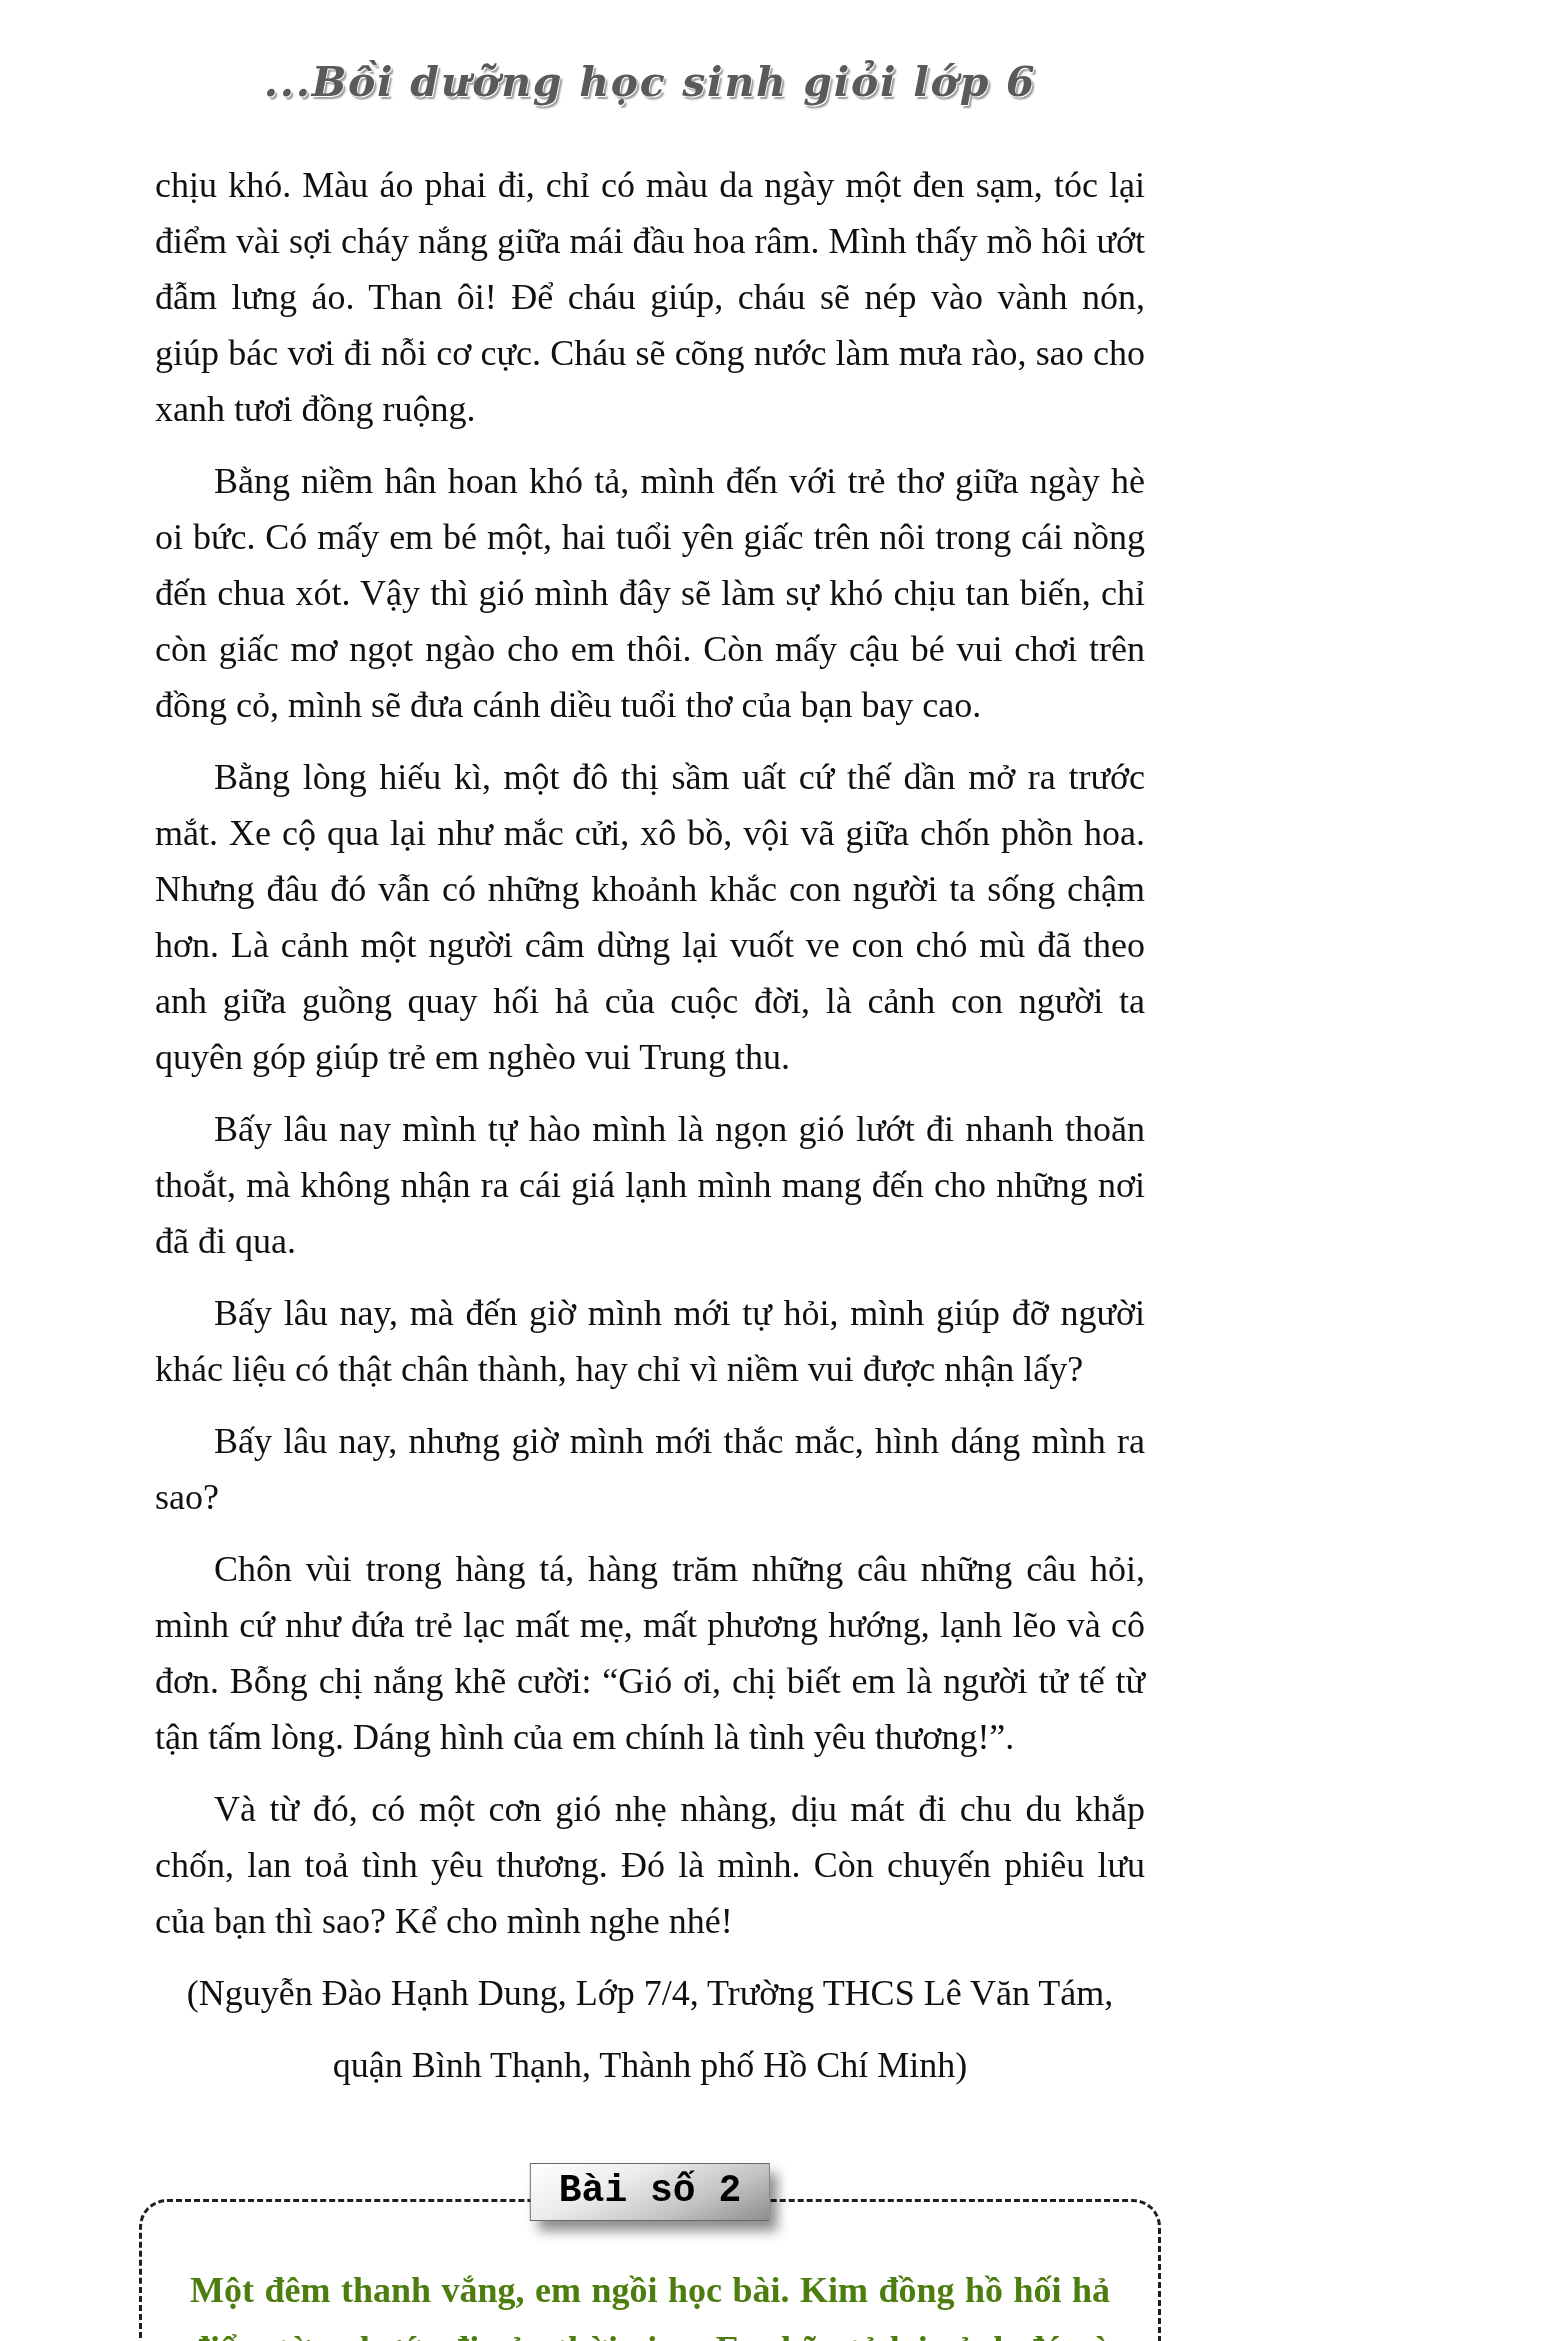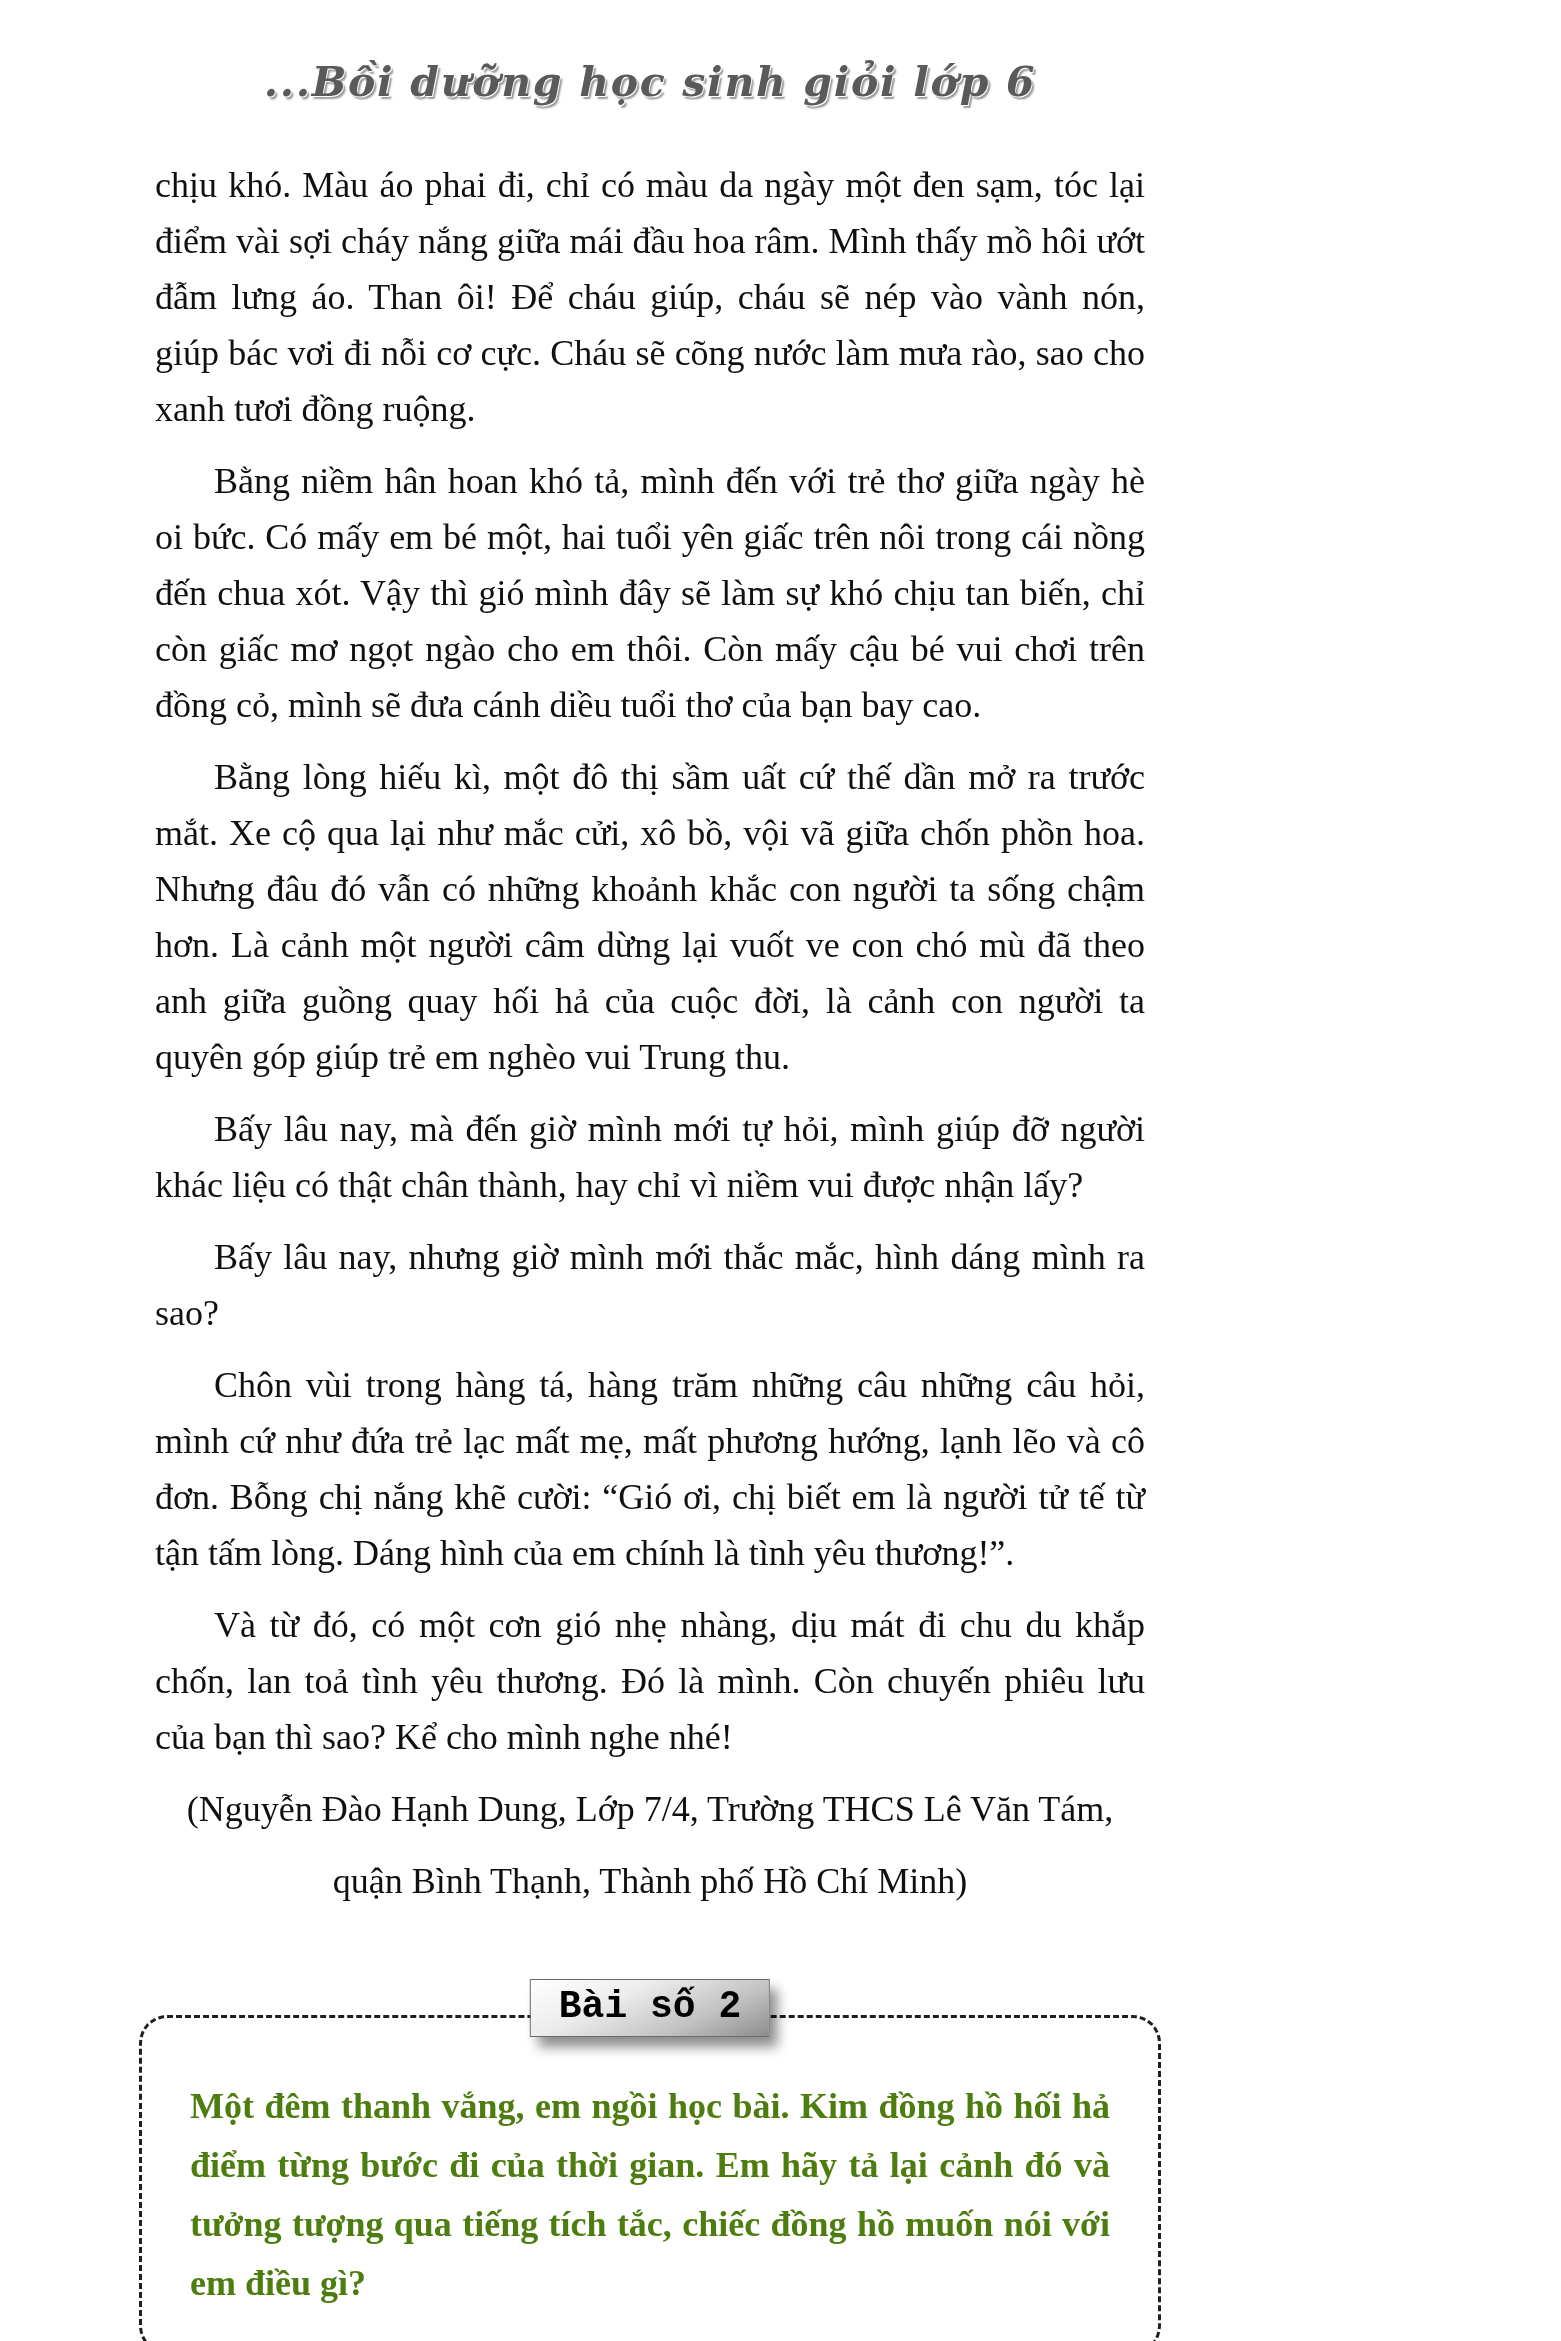--- a/index.html
+++ b/index.html
@@ -91,20 +91,21 @@
 <body>
 
 <div class="page">
 
   <div class="running-header">...Bồi dưỡng học sinh giỏi lớp 6</div>
 
   <div class="body-text">
     <p class="no-indent">chịu khó. Màu áo phai đi, chỉ có màu da ngày một đen sạm, tóc lại điểm vài sợi cháy nắng giữa mái đầu hoa râm. Mình thấy mồ hôi ướt đẫm lưng áo. Than ôi! Để cháu giúp, cháu sẽ nép vào vành nón, giúp bác vơi đi nỗi cơ cực. Cháu sẽ cõng nước làm mưa rào, sao cho xanh tươi đồng ruộng.</p>
     <p>Bằng niềm hân hoan khó tả, mình đến với trẻ thơ giữa ngày hè oi bức. Có mấy em bé một, hai tuổi yên giấc trên nôi trong cái nồng đến chua xót. Vậy thì gió mình đây sẽ làm sự khó chịu tan biến, chỉ còn giấc mơ ngọt ngào cho em thôi. Còn mấy cậu bé vui chơi trên đồng cỏ, mình sẽ đưa cánh diều tuổi thơ của bạn bay cao.</p>
     <p>Bằng lòng hiếu kì, một đô thị sầm uất cứ thế dần mở ra trước mắt. Xe cộ qua lại như mắc cửi, xô bồ, vội vã giữa chốn phồn hoa. Nhưng đâu đó vẫn có những khoảnh khắc con người ta sống chậm hơn. Là cảnh một người câm dừng lại vuốt ve con chó mù đã theo anh giữa guồng quay hối hả của cuộc đời, là cảnh con người ta quyên góp giúp trẻ em nghèo vui Trung thu.</p>
+    <p>Bấy lâu nay mình tự hào mình là ngọn gió lướt đi nhanh thoăn thoắt, mà không nhận ra cái giá lạnh mình mang đến cho những nơi đã đi qua.</p>
     <p>Bấy lâu nay, mà đến giờ mình mới tự hỏi, mình giúp đỡ người khác liệu có thật chân thành, hay chỉ vì niềm vui được nhận lấy?</p>
     <p>Bấy lâu nay, nhưng giờ mình mới thắc mắc, hình dáng mình ra sao?</p>
     <p>Chôn vùi trong hàng tá, hàng trăm những câu những câu hỏi, mình cứ như đứa trẻ lạc mất mẹ, mất phương hướng, lạnh lẽo và cô đơn. Bỗng chị nắng khẽ cười: “Gió ơi, chị biết em là người tử tế từ tận tấm lòng. Dáng hình của em chính là tình yêu thương!”.</p>
     <p>Và từ đó, có một cơn gió nhẹ nhàng, dịu mát đi chu du khắp chốn, lan toả tình yêu thương. Đó là mình. Còn chuyến phiêu lưu của bạn thì sao? Kể cho mình nghe nhé!</p>
     <p class="attribution">(Nguyễn Đào Hạnh Dung, Lớp 7/4, Trường THCS Lê Văn Tám,</p>
     <p class="attribution">quận Bình Thạnh, Thành phố Hồ Chí Minh)</p>
   </div>
 
   <div class="exercise-wrap">
     <div class="exercise-label">Bài số 2</div>

